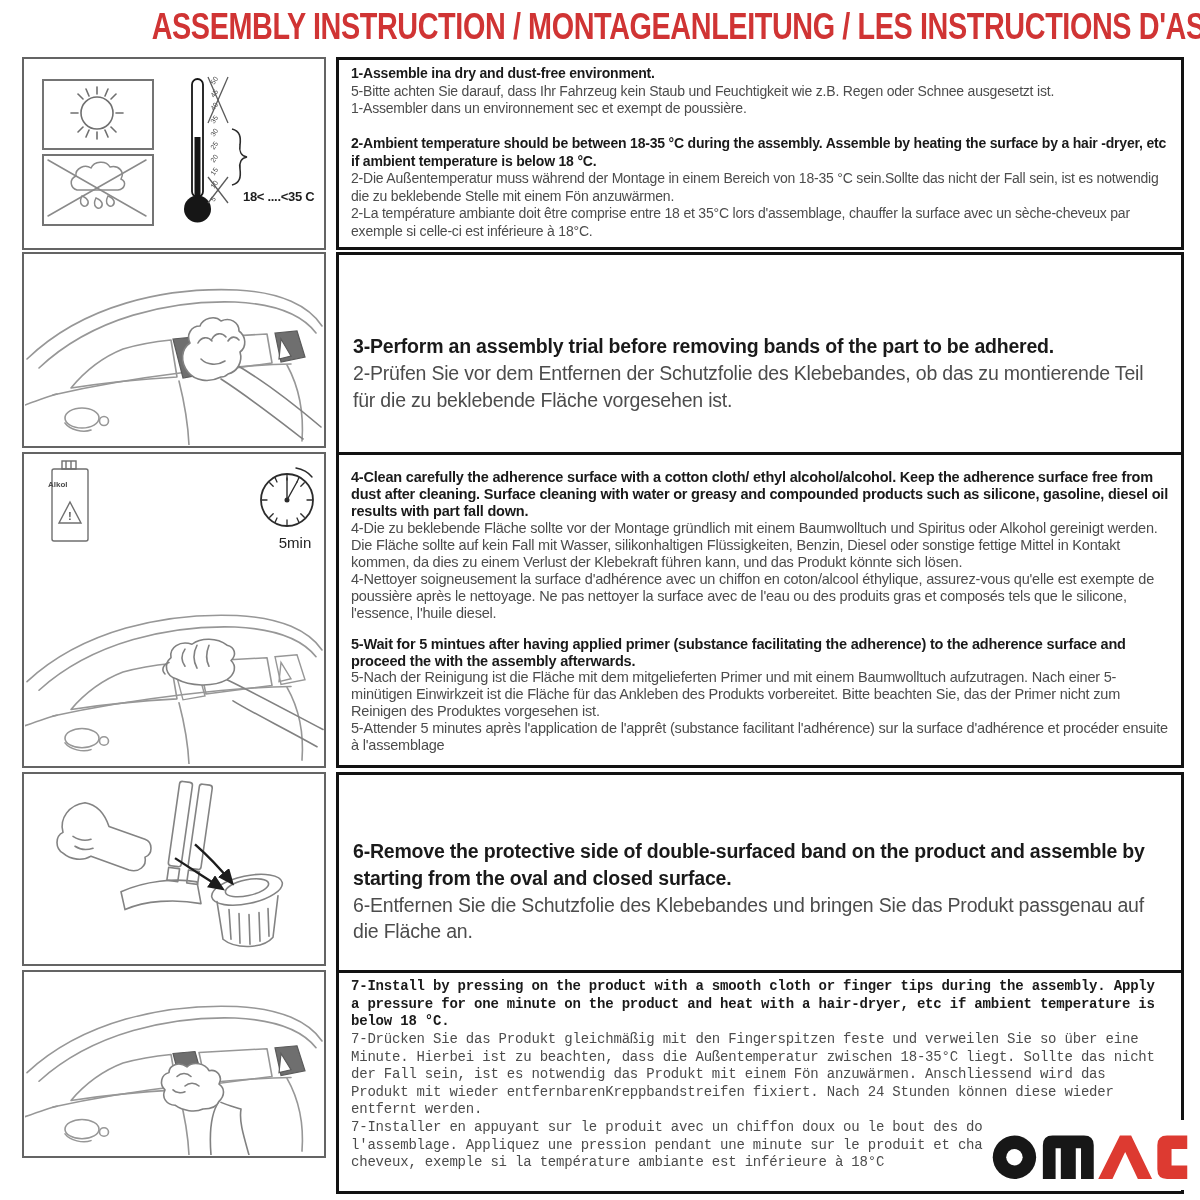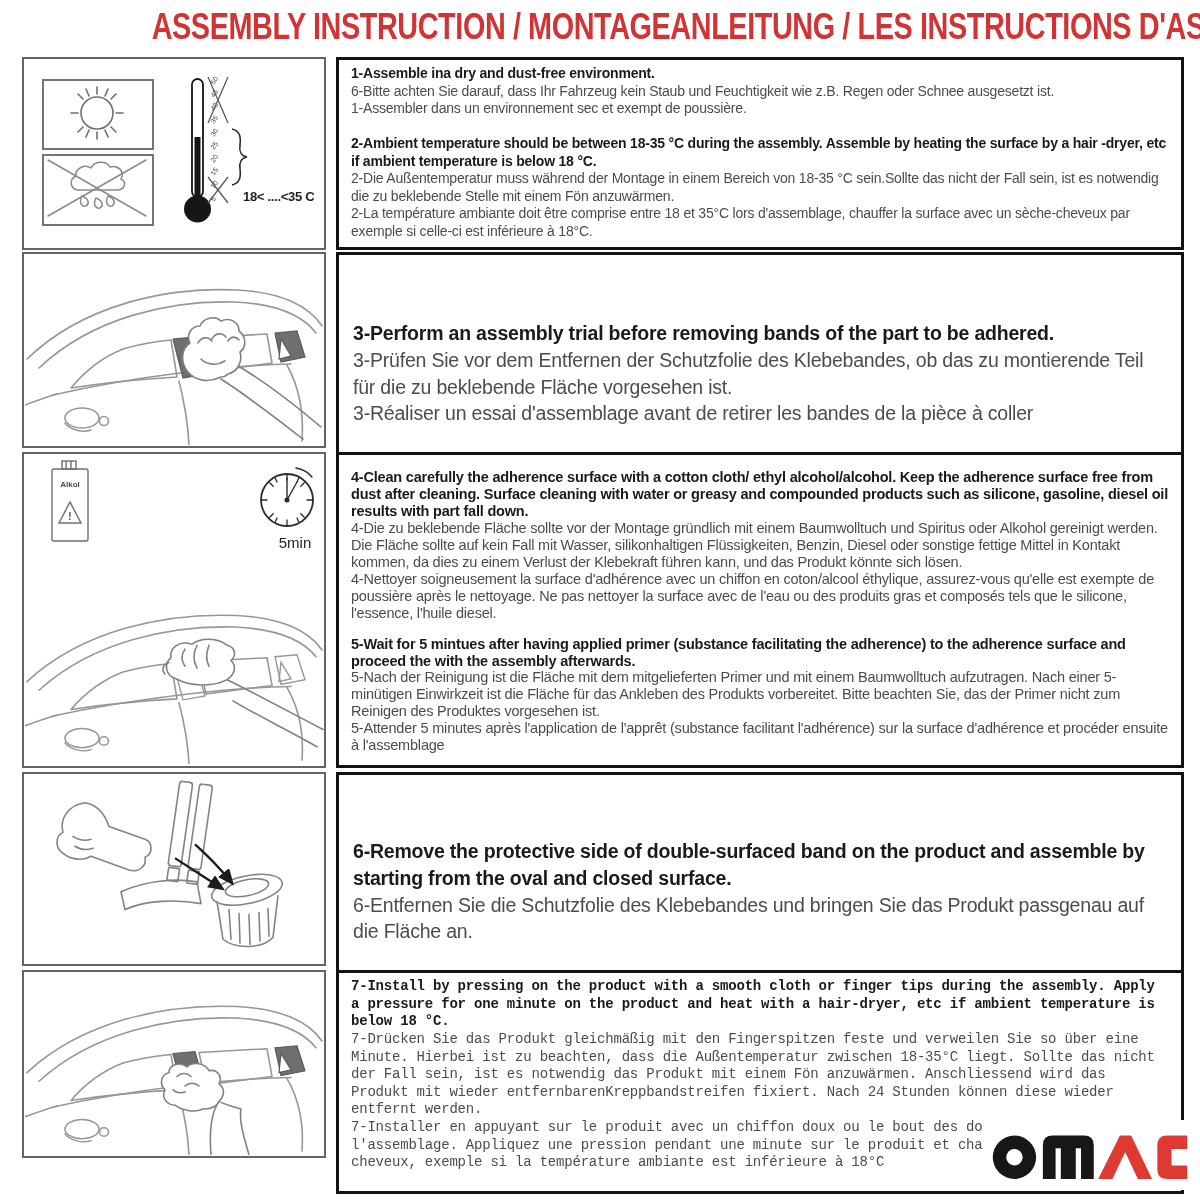--- a/index.html
+++ b/index.html
@@ -24,21 +24,21 @@
   .small3{padding:14px 12px 0 12px;font-size:14.5px;line-height:1.17;letter-spacing:-0.2px;}
   .big{display:flex;flex-direction:column;justify-content:center;padding:0 14px;font-size:19.5px;line-height:1.37;letter-spacing:-0.2px;}
   .big .inner{max-width:795px;}
   .blockgap1{height:17px;} .blockgap3{height:14px;}
   
   .subbox{position:absolute;left:18px;width:112px;border:2px solid #747474;box-sizing:border-box;background:#fff;}
   .sunbox{top:20px;height:71px;} .rainbox{top:95px;height:72px;}
   .thermo{position:absolute;left:146px;top:12px;}
   .templabel{position:absolute;left:219px;top:86px;width:84px;font-size:13px;font-weight:700;
              color:#1e1e1e;letter-spacing:-0.3px;white-space:nowrap;margin-top:44px;}
-  .alkollbl{position:absolute;left:0;top:20px;width:100%;text-align:center;font-size:8px;font-weight:700;color:#4a4a4a;}
+  .alkollbl{position:absolute;left:0;top:20px;width:100%;text-align:left;font-size:8px;font-weight:700;color:#4a4a4a;}
   .clocklbl{position:absolute;left:234px;top:80px;width:74px;text-align:center;font-size:15px;color:#232323;}
   .bottlewrap{position:absolute;left:24px;top:6px;width:44px;height:84px;}
   .clockwrap{position:absolute;left:228px;top:8px;}
   .carwrap{position:absolute;left:1px;top:1px;}
   .carwrap3{position:absolute;left:1px;top:128px;}
   
   .logo{position:absolute;left:983px;top:1120px;width:205px;height:70px;background:#fff;z-index:6;
         display:flex;align-items:center;justify-content:flex-end;}
 </style>
 </head>
@@ -154,40 +154,39 @@
           <line x1="58" y1="6" x2="38" y2="52"></line>
         <line x1="38" y1="106" x2="58" y2="132"></line>
           <line x1="58" y1="106" x2="38" y2="132"></line>
       </g>
       <path d="M62,58 C70,60 71,66 70,74 C69,80 71,85 77,86 C71,87 69,92 70,98 C71,106 70,112 62,114" fill="none" stroke="#2d2d2d" stroke-width="1.6"></path>
     </svg>
     <span class="templabel">18&lt; ....&lt;35 C</span>
   </div>
   <div class="txtbox txt-r1 small">
     <p class="en">1-Assemble ina dry and dust-free environment.</p>
-    <p class="sub">6-Bitte achten Sie darauf, dass Ihr Fahrzeug kein Staub und Feuchtigkeit wie z.B. Regen oder Schnee ausgesetzt ist.</p>
+    <p class="sub">5-Bitte achten Sie darauf, dass Ihr Fahrzeug kein Staub und Feuchtigkeit wie z.B. Regen oder Schnee ausgesetzt ist.</p>
     <p class="sub">1-Assembler dans un environnement sec et exempt de poussière.</p>
     <div class="blockgap1"></div>
     <p class="en">2-Ambient temperature should be between 18-35 °C  during the assembly. Assemble by heating the surface by a hair -dryer, etc if ambient temperature is below 18 °C.</p>
     <p class="sub">2-Die Außentemperatur muss während der Montage in einem Bereich von 18-35 °C  sein.Sollte das nicht der Fall sein, ist es notwendig die zu beklebende Stelle mit einem Fön anzuwärmen.</p>
     <p class="sub">2-La température ambiante doit être comprise entre 18 et 35°C lors d'assemblage, chauffer la surface avec un sèche-cheveux par exemple si celle-ci est inférieure à 18°C.</p>
   </div>
 
   <div class="figbox fig-r2">
     <svg class="carwrap" width="300" height="190" viewBox="0 0 300 190" preserveAspectRatio="none">
       <use href="#car-base"></use>
         <use href="#pillars-dark"></use>
         <use href="#hand-fist"></use>
     </svg>
   </div>
   <div class="txtbox txt-r2 big">
     <div class="inner">
       <p class="en">3-Perform an assembly trial before removing bands of the part to be adhered.</p>
-      <p class="sub">3-Prüfen Sie vor dem Entfernen der Schutzfolie des Klebebandes, ob das zu montierende Teil für die zu beklebende Fläche vorgesehen ist.</p>
-      <p class="sub">3-Réaliser un essai d'assemblage avant de retirer les bandes de la pièce à coller</p>
+      <p class="sub">2-Prüfen Sie vor dem Entfernen der Schutzfolie des Klebebandes, ob das zu montierende Teil für die zu beklebende Fläche vorgesehen ist.</p>
     </div>
   </div>
 
   <div class="figbox fig-r3">
     <div class="bottlewrap">
       <svg width="44" height="84" viewBox="0 0 44 84">
         <g stroke="#6f6f6f" stroke-width="1.4" fill="none">
           <rect x="14" y="1" width="14" height="8"></rect>
             <line x1="18" y1="1" x2="18" y2="9"></line>
             <line x1="23" y1="1" x2="23" y2="9"></line>

